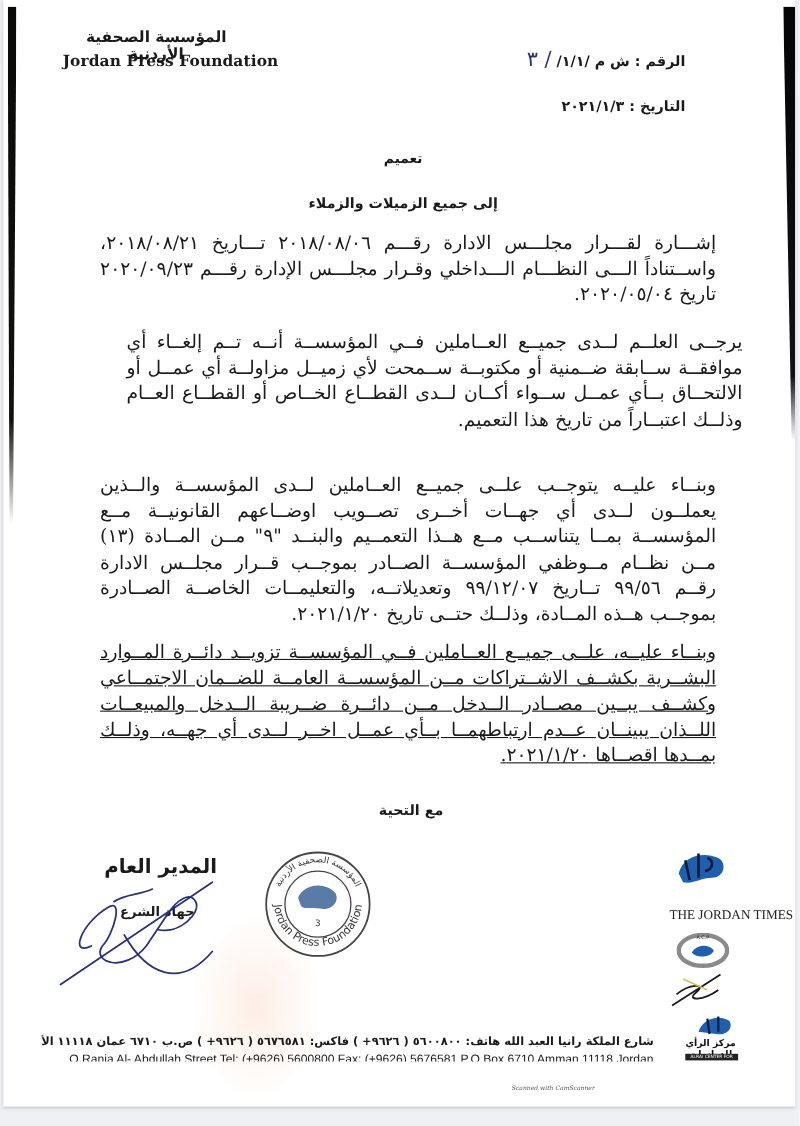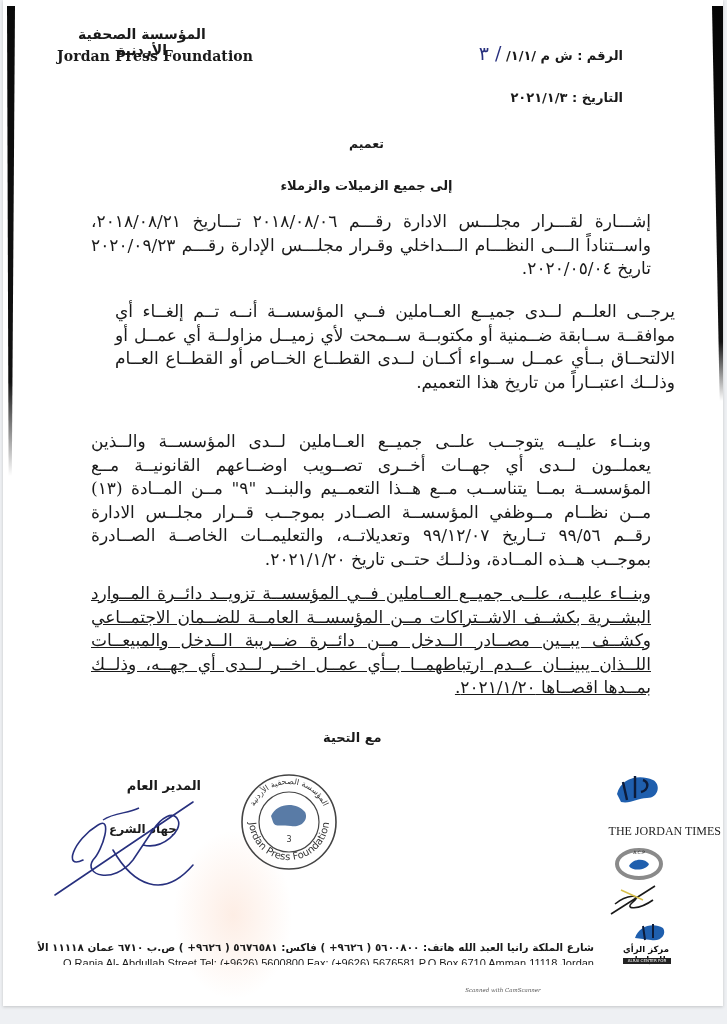--- a/index.html
+++ b/index.html
@@ -51,26 +51,26 @@
   .para {
     position:absolute; left:88px; width:560px;
     direction:rtl; text-align:justify; text-align-last:right;
     font-family:"DejaVu Serif", serif; font-size:17px; line-height:23.5px;
   }
   .p1 { top:210px; }
   .p2 { top:300px;margin-left:24px; }
   .p3 { top:430px; }
   .p4 { top:582px;text-decoration:underline; }
   .regards {
-    position:absolute; left:320px; top:730px; width:80px; text-align:left;
+    position:absolute; left:320px; top:730px; width:80px; text-align:right;
     direction:rtl; font-weight:bold; font-size:13px;
   }
   .sig-title {
-    position:absolute; left:88px; top:778px; width:110px; text-align:right;
-    direction:rtl; font-weight:bold; font-size:13px;
+    position:absolute; left:88px; top:778px; width:110px; text-align:center;
+    direction:rtl; font-weight:bold; font-size:18px;
   }
   .sig-name {
     position:absolute; left:100px; top:822px; width:80px; text-align:center;
     direction:rtl; font-weight:bold; font-size:12px; color:#1c1c1c;
   }
   .signature { position:absolute; left:40px; top:790px; width:180px; height:110px; }
   .stamp { position:absolute; left:236px; top:772px; width:100px; height:100px; }
   .side-logo1 {
     position:absolute; left:610px; top:768px; width:50px; height:40px;
   }

